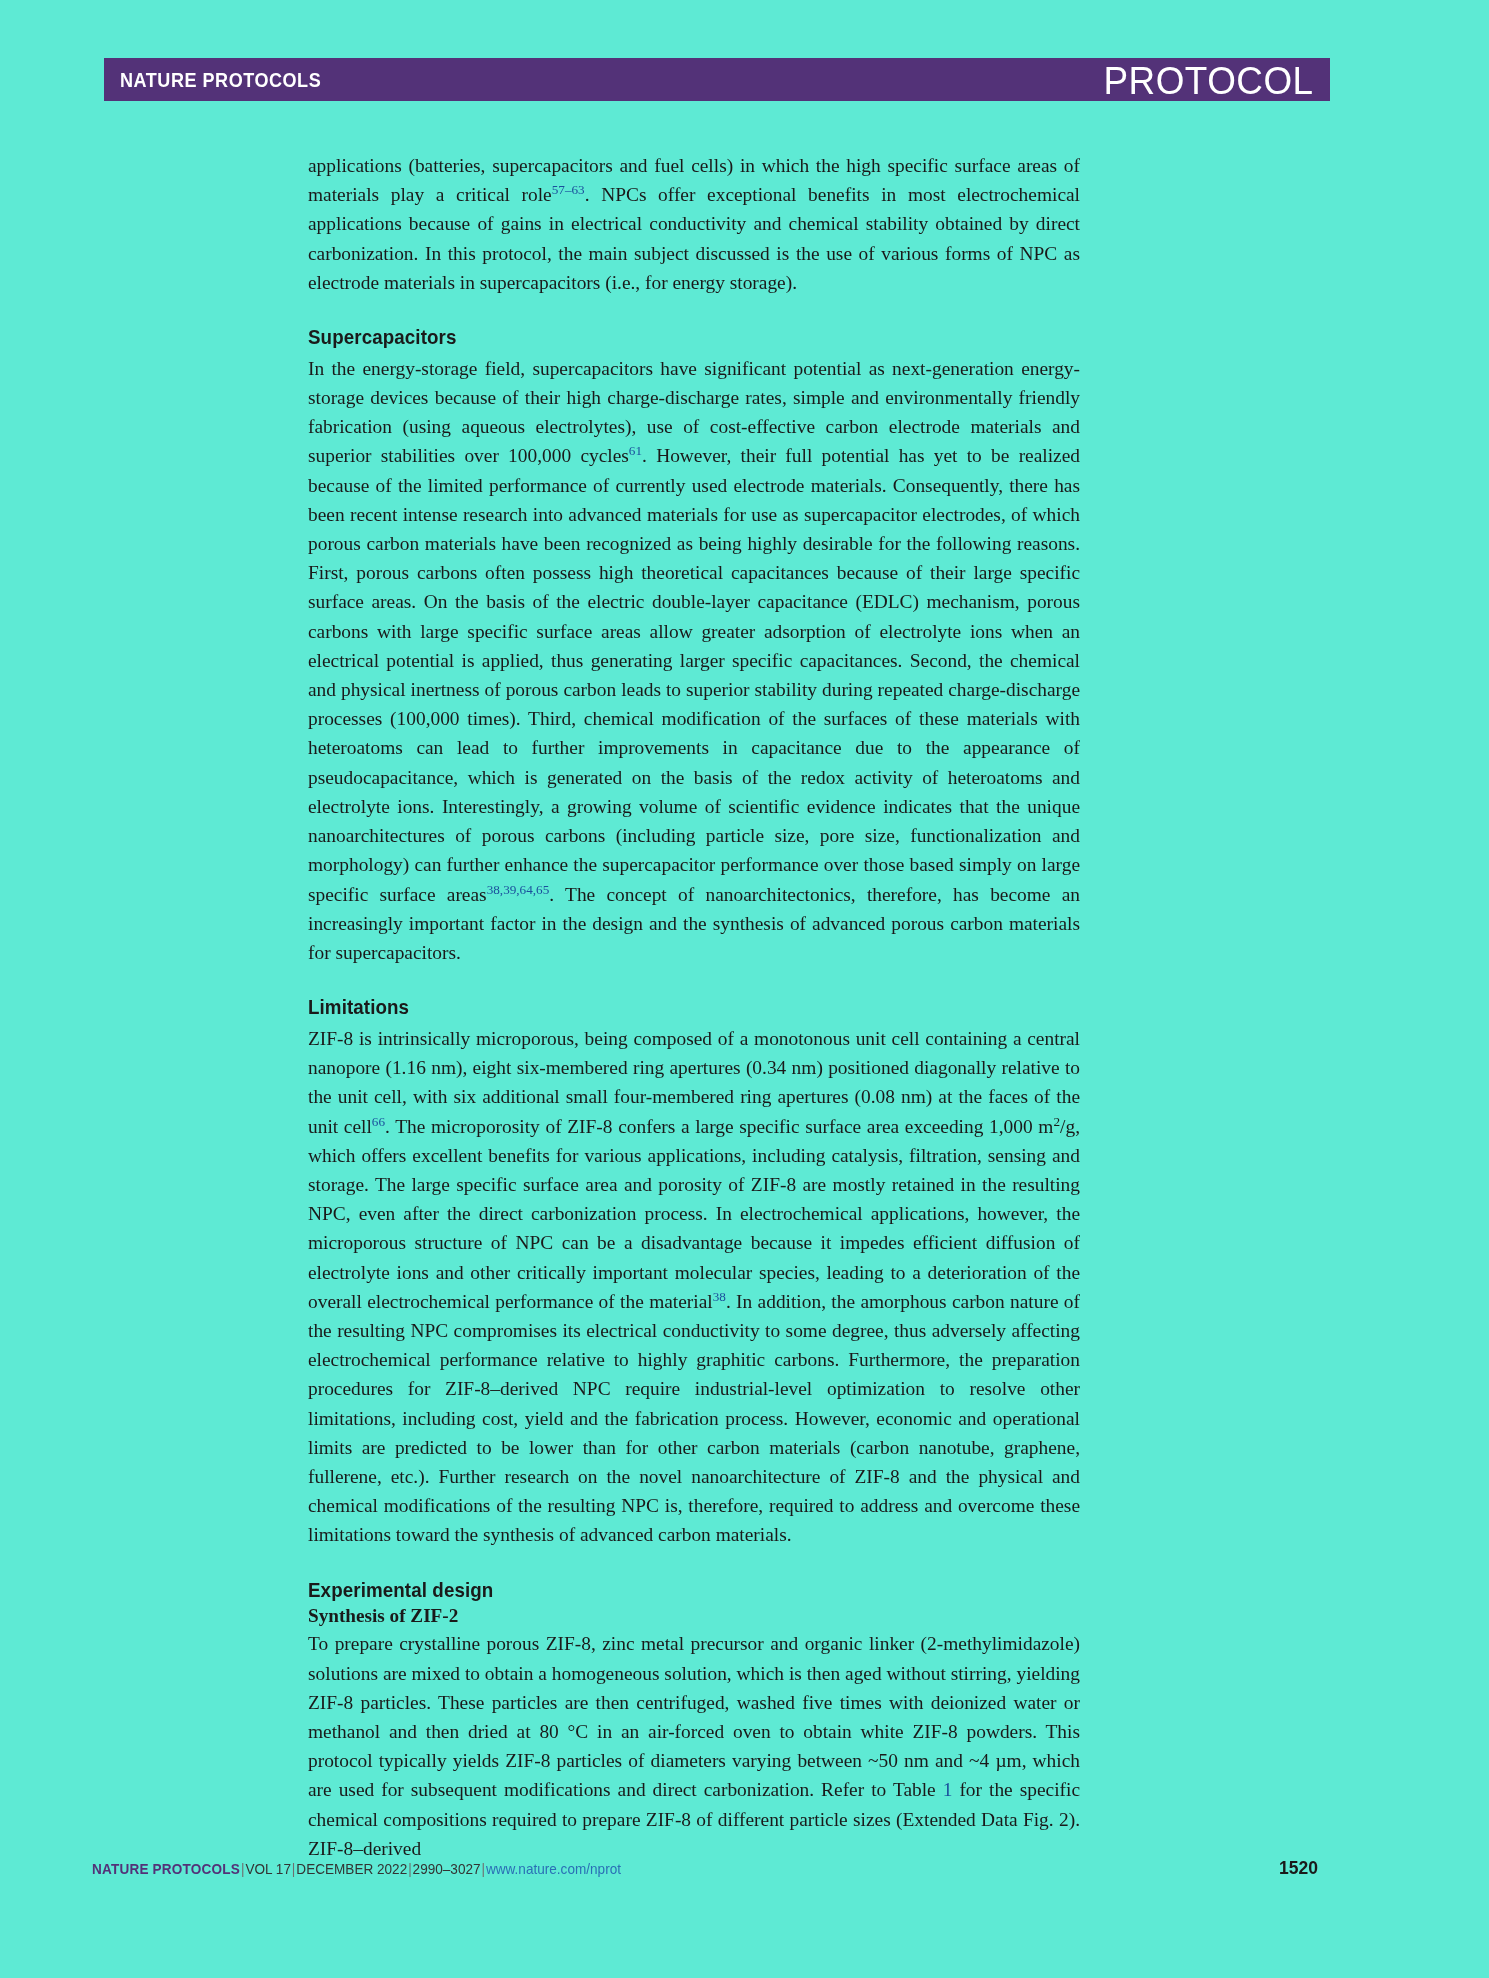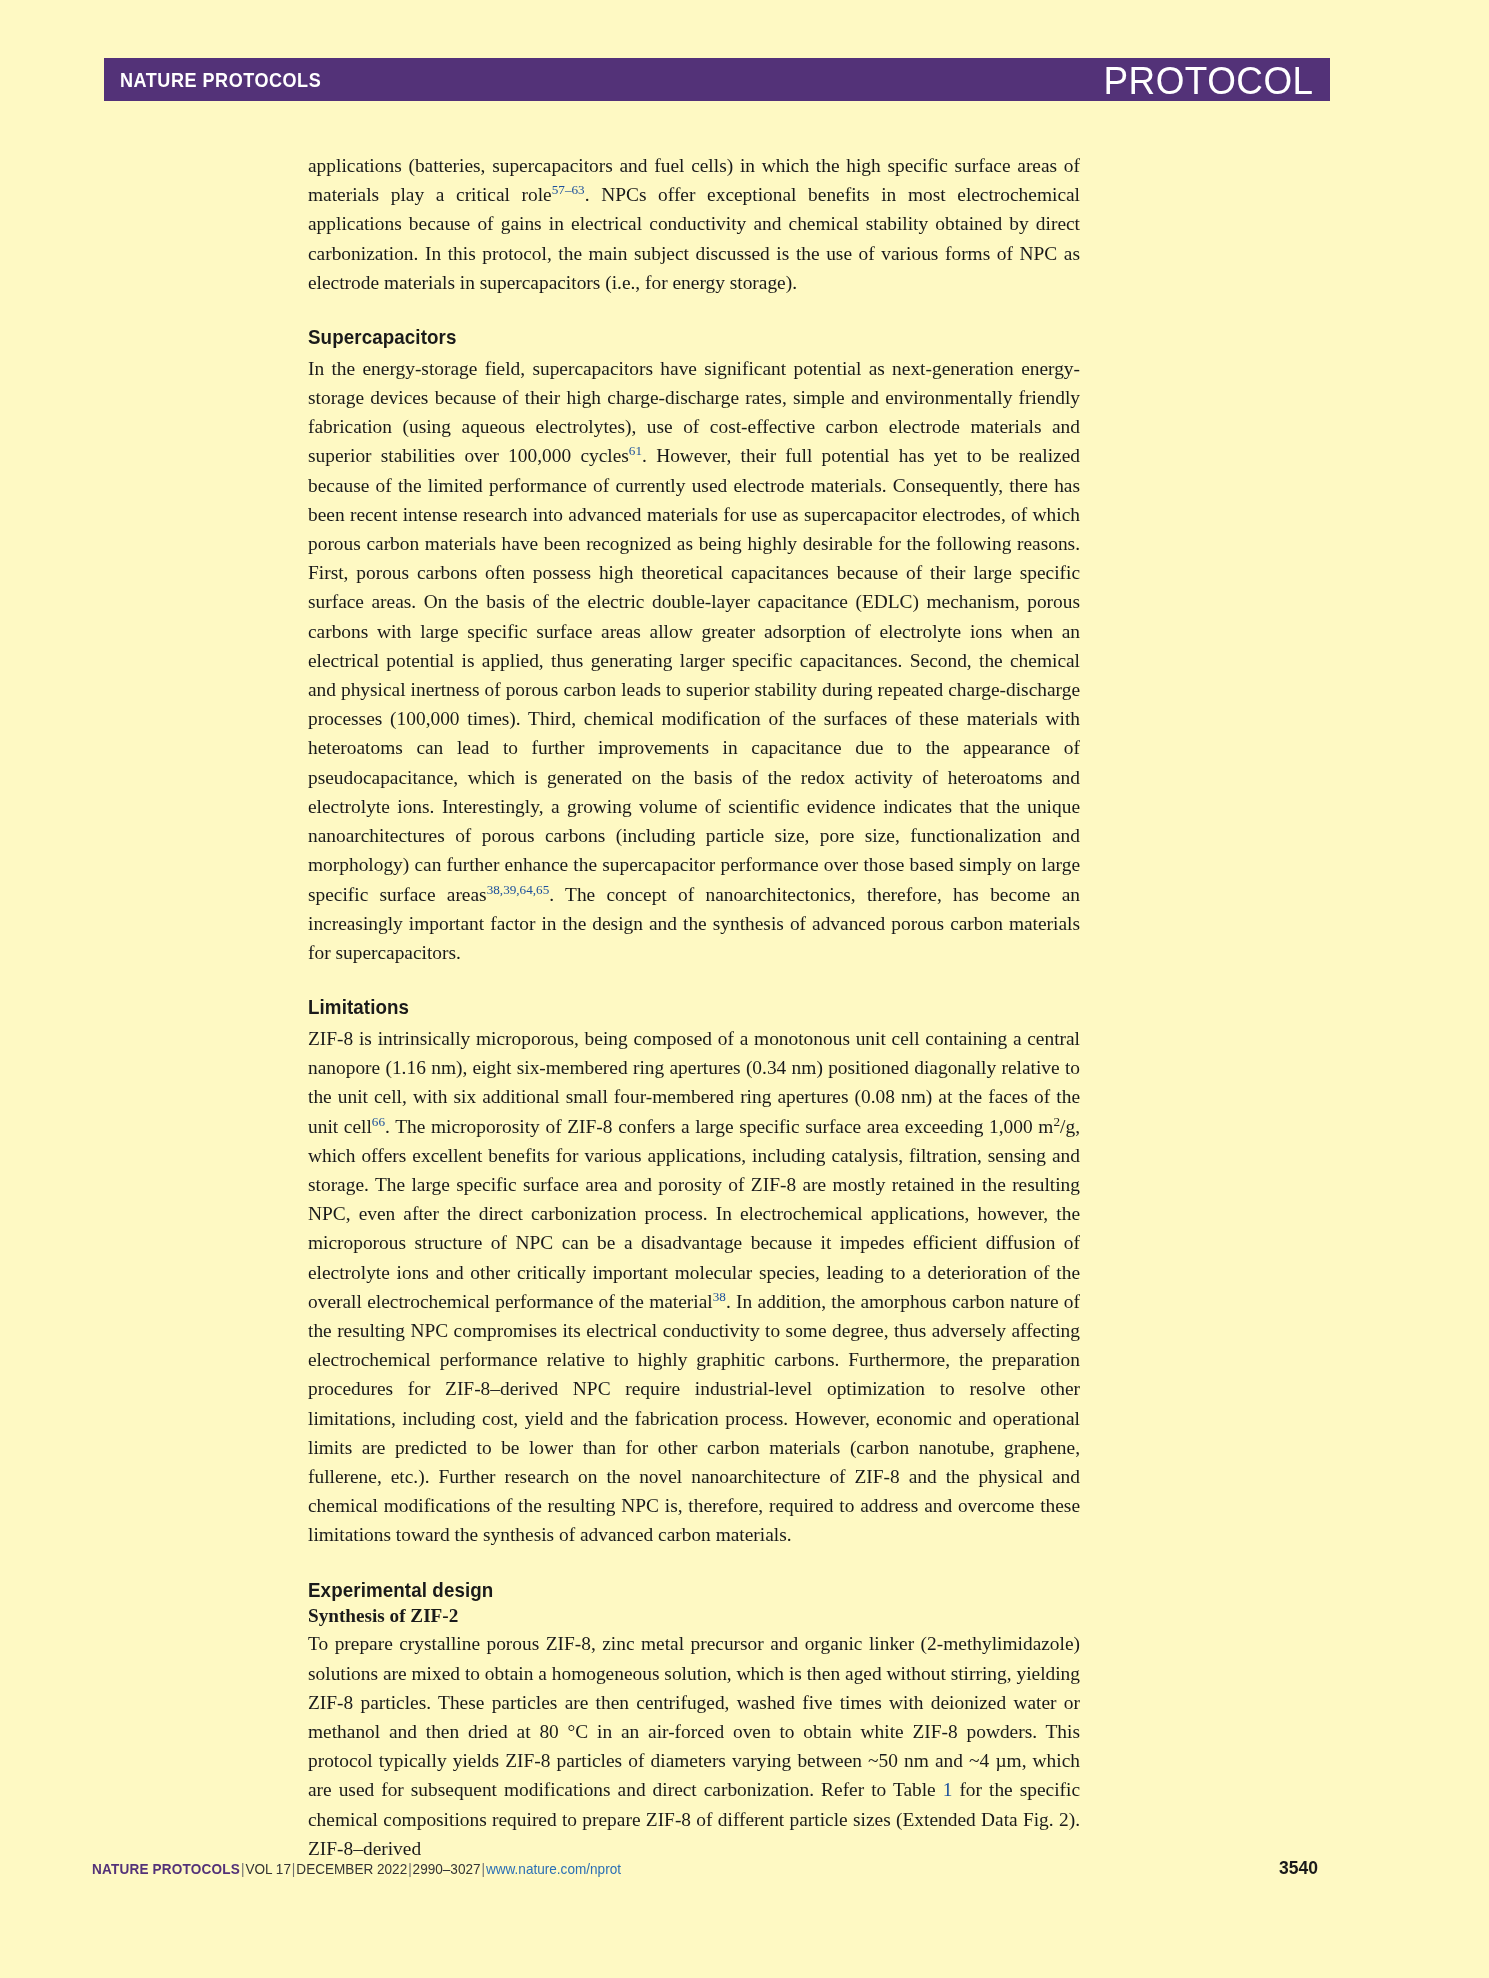--- a/index.html
+++ b/index.html
@@ -10,21 +10,21 @@
   body {
     width: 1489px;
     height: 1978px;
     position: relative;
     font-family: "Liberation Serif", serif;
     -webkit-font-smoothing: antialiased;
   }
   .page {
     position: absolute;
     inset: 0;
-    background: #fef9c3;
+    background: #5eead4;
   }
 
   
   .header-bar {
     position: absolute;
     left: 104px;
     top: 58px;
     width: 1226px;
     height: 43px;
     background: #533278;
@@ -182,16 +182,16 @@
     <div class="gap-after-h3"></div>
     <h3 class="subsect">Synthesis of ZIF-2</h3>
     <div class="gap-after-h3"></div>
 
     <p class="body"><span>To prepare crystalline porous ZIF-8, zinc metal precursor and organic linker (2-methylimidazole) solutions are mixed to obtain a homogeneous solution, which is then aged without stirring, yielding ZIF-8 particles. These particles are then centrifuged, washed five times with deionized water or methanol and then dried at 80 °C in an air-forced oven to obtain white ZIF-8 powders. This protocol typically yields ZIF-8 particles of diameters varying between ~50 nm and ~4 µm, which are used for subsequent modifications and direct carbonization. Refer to Table </span><a class="xref" href="#">1</a><span> for the specific chemical compositions required to prepare ZIF-8 of different particle sizes (Extended Data Fig. 2). ZIF-8–derived</span></p>
 
   </div>
 
   <div class="footer">
     <div class="footer-left"><span class="jname">NATURE PROTOCOLS</span><span class="sep">|</span><span class="meta">VOL 17</span><span class="sep">|</span><span class="meta">DECEMBER 2022</span><span class="sep">|</span><span class="meta">2990–3027</span><span class="sep">|</span><span class="url">www.nature.com/nprot</span></div>
-    <div class="footer-page">3540</div>
+    <div class="footer-page">1520</div>
   </div>
 
 </div>
 
 </body></html>

